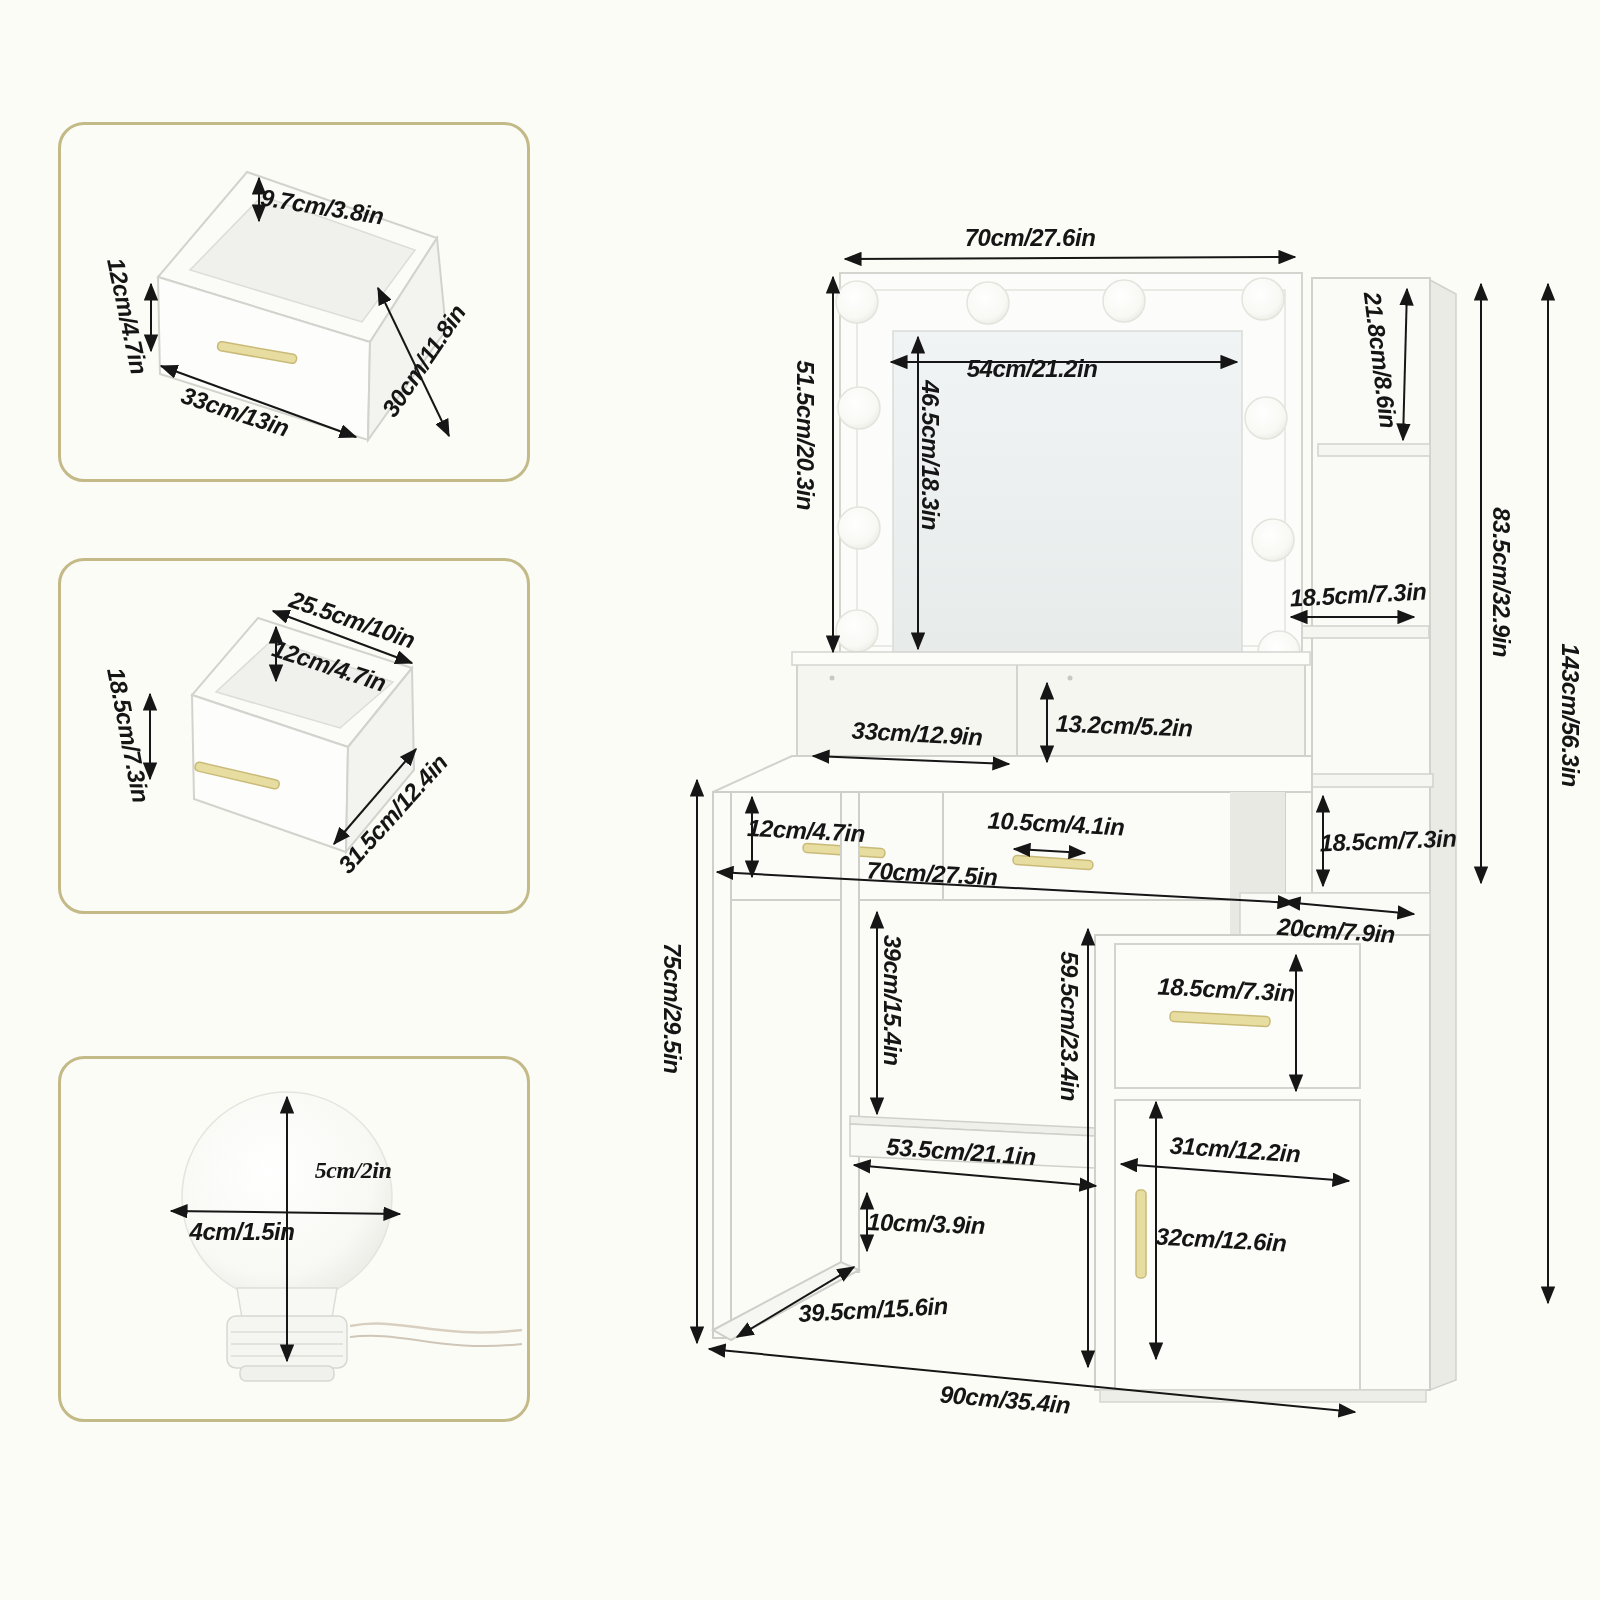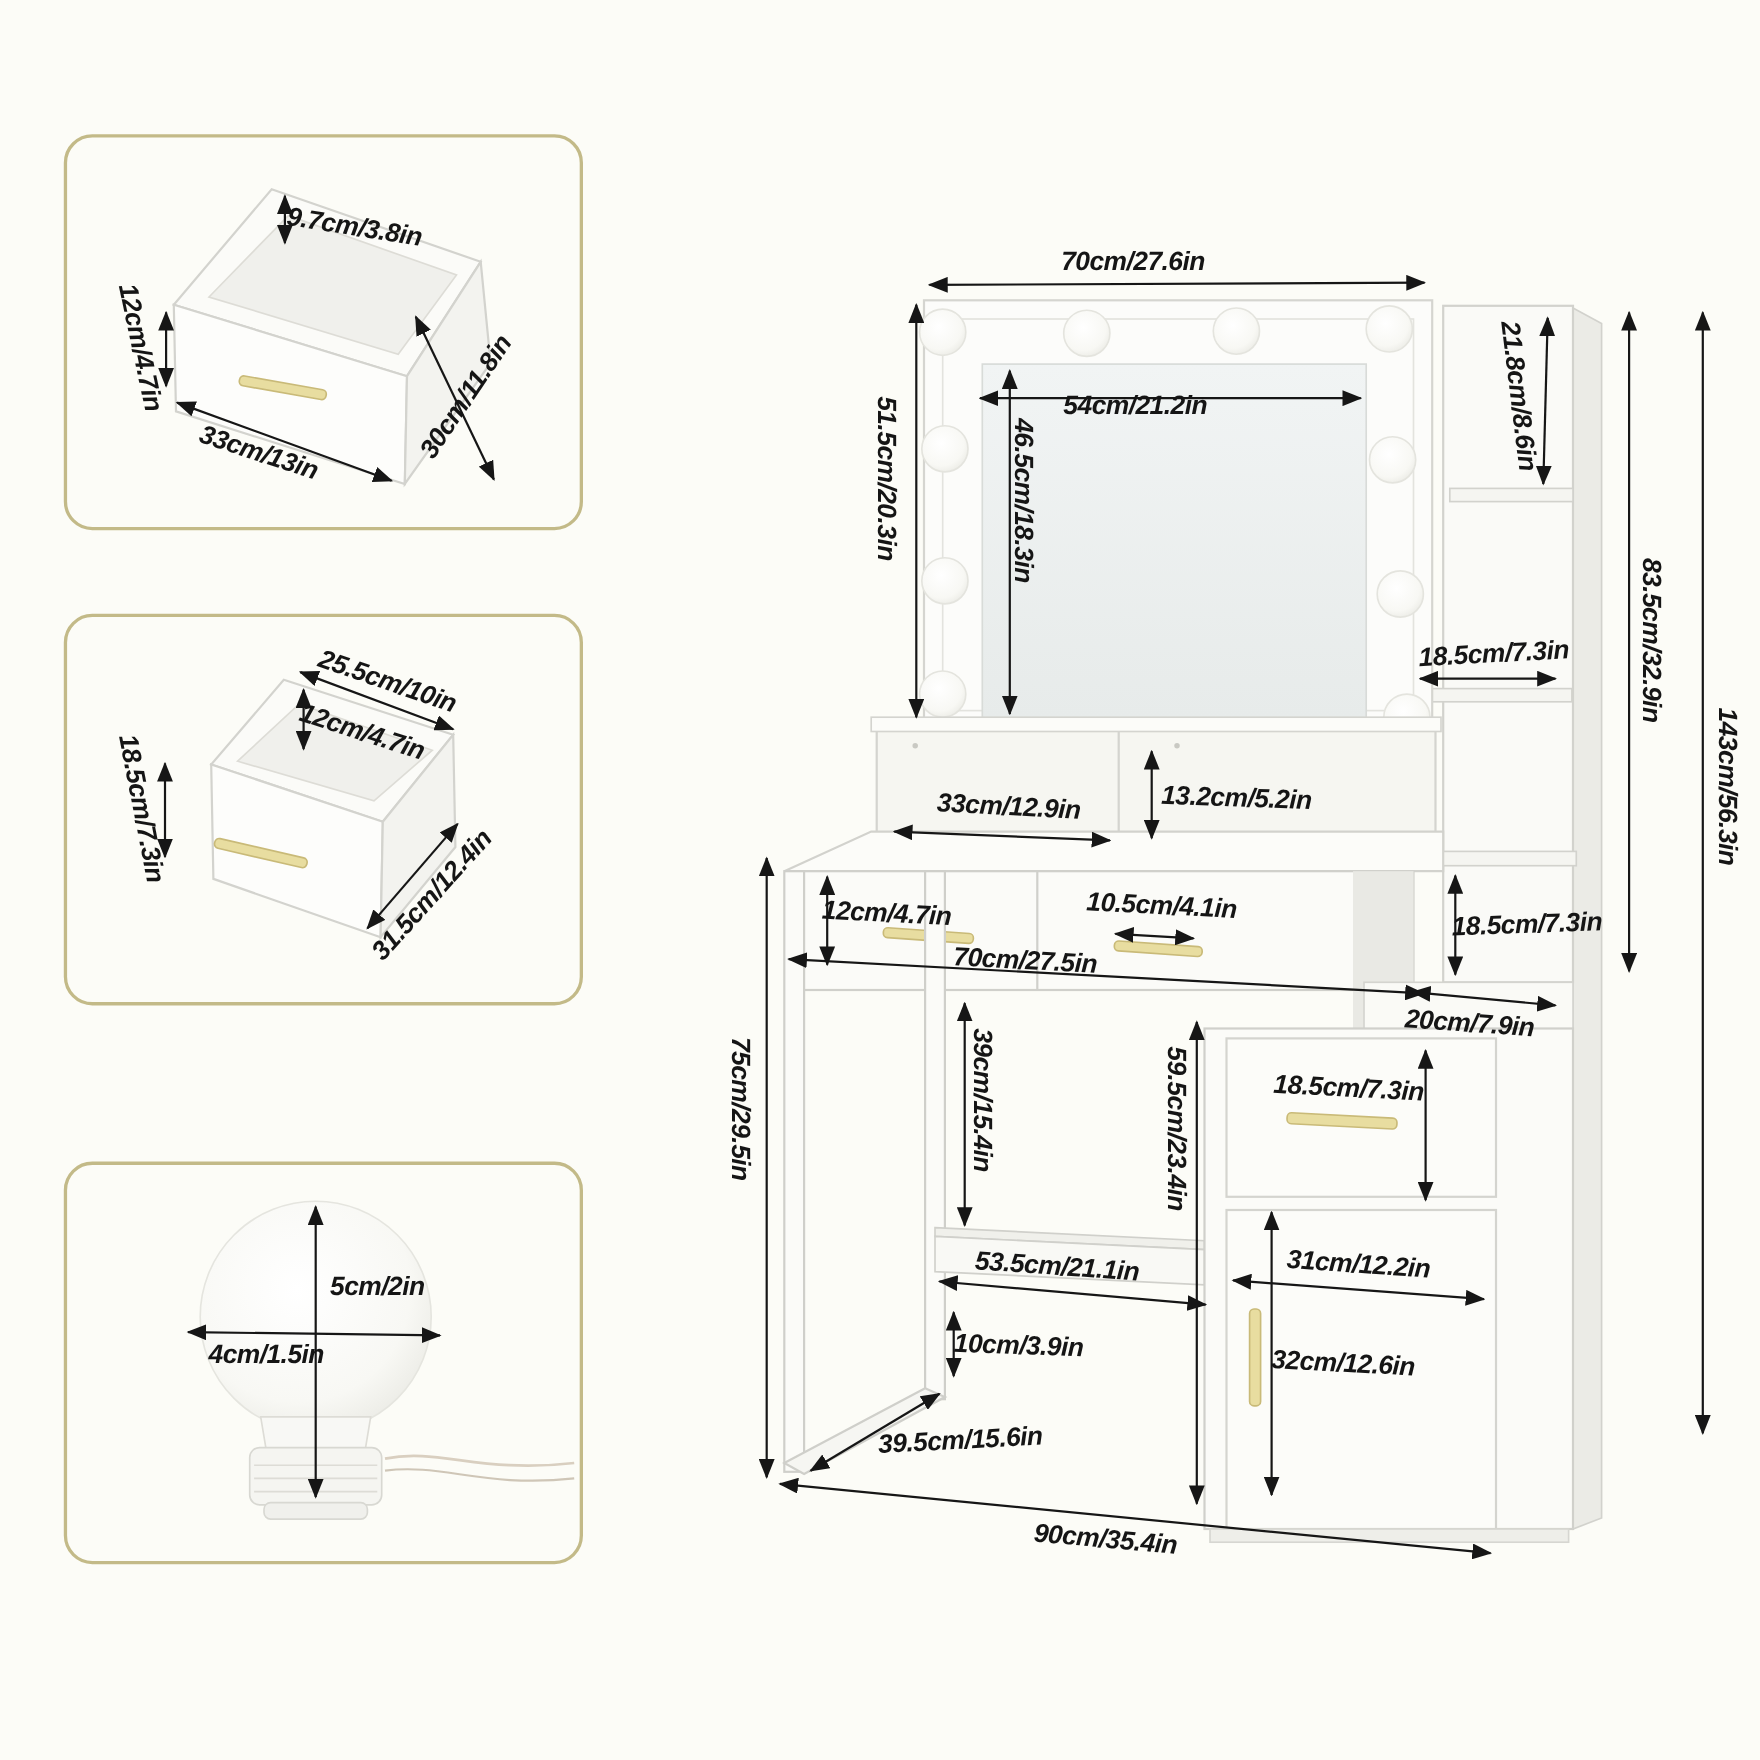--- a/index.html
+++ b/index.html
@@ -186,21 +186,21 @@
   <div class="dim" style="left:322px;top:207px;transform:translate(-50%,-50%) rotate(9deg);">9.7cm/3.8in</div>
   <div class="dim" style="left:127px;top:316px;transform:translate(-50%,-50%) rotate(78deg);">12cm/4.7in</div>
   <div class="dim" style="left:235px;top:412px;transform:translate(-50%,-50%) rotate(18deg);">33cm/13in</div>
   <div class="dim" style="left:424px;top:361px;transform:translate(-50%,-50%) rotate(-56deg);">30cm/11.8in</div>
 
   <div class="dim" style="left:352px;top:620px;transform:translate(-50%,-50%) rotate(19deg);">25.5cm/10in</div>
   <div class="dim" style="left:329px;top:666px;transform:translate(-50%,-50%) rotate(18deg);">12cm/4.7in</div>
   <div class="dim" style="left:128px;top:735px;transform:translate(-50%,-50%) rotate(79deg);">18.5cm/7.3in</div>
   <div class="dim" style="left:393px;top:814px;transform:translate(-50%,-50%) rotate(-48deg);">31.5cm/12.4in</div>
 
-  <div class="dim" style="left:343px;top:1170px;transform:translate(-50%,-50%);">5cm/2in</div>
+  <div class="dim" style="left:353px;top:1170px;transform:translate(-50%,-50%);font-family:Liberation Serif, serif;">5cm/2in</div>
   <div class="dim" style="left:224px;top:1232px;transform:translate(-50%,-50%);margin-left:18px;">4cm/1.5in</div>
 
   <div class="dim" style="left:1030px;top:238px;transform:translate(-50%,-50%);">70cm/27.6in</div>
   <div class="dim" style="left:1032px;top:343px;transform:translate(-50%,-50%);margin-top:26px;">54cm/21.2in</div>
   <div class="dim" style="left:930px;top:455px;transform:translate(-50%,-50%) rotate(90deg);">46.5cm/18.3in</div>
   <div class="dim" style="left:805px;top:435px;transform:translate(-50%,-50%) rotate(90deg);">51.5cm/20.3in</div>
   <div class="dim" style="left:1380px;top:360px;transform:translate(-50%,-50%) rotate(83deg);">21.8cm/8.6in</div>
   <div class="dim" style="left:1358px;top:595px;transform:translate(-50%,-50%) rotate(-3deg);">18.5cm/7.3in</div>
   <div class="dim" style="left:1501px;top:582px;transform:translate(-50%,-50%) rotate(90deg);">83.5cm/32.9in</div>
   <div class="dim" style="left:1570px;top:715px;transform:translate(-50%,-50%) rotate(90deg);">143cm/56.3in</div>

